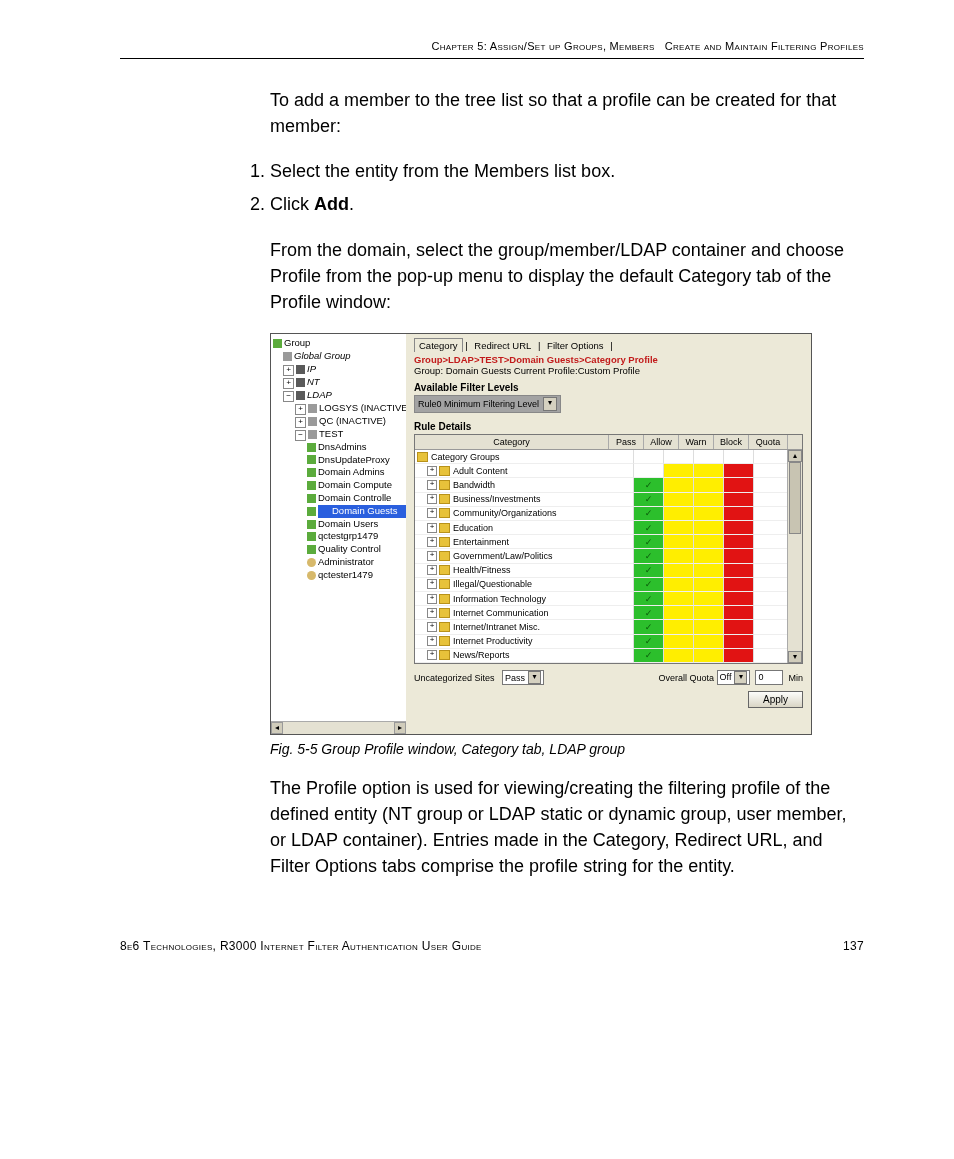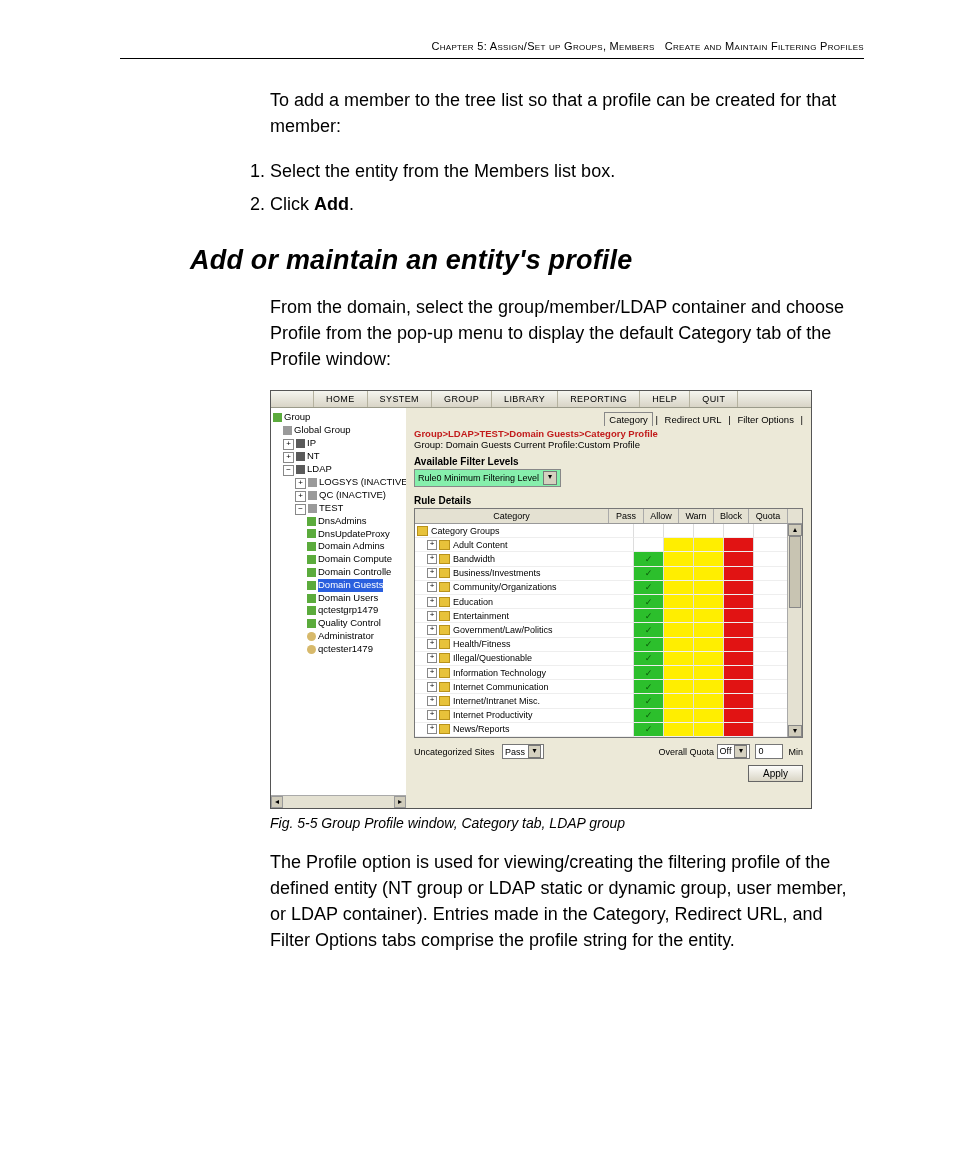--- a/index.html
+++ b/index.html
@@ -77,24 +77,24 @@
     font-size: 9.5px;
     line-height: 1.35;
     overflow: hidden;
     position: relative;
   }
   .tree-pane .row { white-space: nowrap; }
   .tree-pane .sel {
     background: #2a5fde;
     color: #fff;
     display: inline-block;
-    padding: 0 0;
+    padding: 0 14px;
   }
   .tree-ind0 { padding-left: 0; }
-  .tree-ind1 { padding-left: 10px; }
+  .tree-ind1 { padding-left: 10px; font-style: italic; }
   .tree-ind2 { padding-left: 22px; }
   .tree-ind3 { padding-left: 34px; }
   .exp { display:inline-block; width:9px; height:9px; border:1px solid #888; line-height:7px; font-size:8px; text-align:center; margin-right:2px; background:#fff; }
   .ticon { display:inline-block; width:9px; height:9px; margin-right:2px; vertical-align:middle; }
   .ic-green { background:#5bab3c; }
   .ic-gray  { background:#9a9a9a; }
   .ic-dark  { background:#5a5a5a; }
   .ic-user  { background:#d7b96b; border-radius:50%; }
   .tree-scroll {
     height: 12px;
@@ -104,30 +104,30 @@
     justify-content: space-between;
     align-items:center;
   }
   .tree-scroll .arr { width:12px;height:12px;background:#d0ccbb;border:1px solid #999;box-sizing:border-box;text-align:center;line-height:9px;font-size:8px; }
   .content-pane {
     flex: 1;
     padding: 4px 8px 6px 8px;
     background: #ece9d8;
     position: relative;
   }
-  .tabs { font-size: 9.5px; margin-bottom: 2px; text-align: right; }
+  .tabs { font-size: 9.5px; margin-bottom: 2px; }
   .tabs .tab { display:inline-block; padding:1px 4px; }
   .tabs .tab.active { border:1px solid #888; border-bottom:none; background:#ece9d8; }
   .cp-title { font-weight:bold; font-size:11px; margin-top:2px; }
   .cp-help { display:inline-block; width:10px; height:10px; border:1px solid #6a6; color:#3a7; font-size:8px; text-align:center; line-height:9px; margin-left:2px; }
   .breadcrumb { color:#c21b1b; font-weight:bold; font-size:9.5px; }
   .subline { font-size:9.5px; margin-bottom:6px; }
   .row-flex { display:flex; justify-content:space-between; align-items:flex-start; }
   .afl { font-weight:bold; font-size:10px; margin-bottom:2px; }
-  .afl-box { border:1px solid #888; background:#86efac; display:inline-flex; align-items:center; padding:1px 3px; font-size:9px; }
+  .afl-box { border:1px solid #888; background:#a3a3a3; display:inline-flex; align-items:center; padding:1px 3px; font-size:9px; }
   .afl-box .dd { margin-left:4px; width:12px; height:12px; background:#d5d1c0; border:1px solid #777; text-align:center; line-height:10px; font-size:8px; }
   .mfl-box { border:1px solid #888; font-size:9px; padding:1px 4px; background:#ece9d8; min-width:135px; }
   .mfl-title { font-weight:bold; font-size:9.5px; margin-bottom:1px; }
   .rule-details { font-weight:bold; font-size:10px; margin-top:8px; }
   .grid {
     border:1px solid #777;
     background:#fff;
     font-size:9px;
     margin-top:2px;
   }
@@ -209,37 +209,26 @@
 
   <p class="body-text">To add a member to the tree list so that a profile can be created for that member:</p>
 
   <ol class="ol">
     <li><span>Select the entity from the Members list box.</span></li>
     <li>
       <span>Click </span><b>Add</b><span>.</span>
     </li>
   </ol>
 
-  <h2 class="section">Add or maintain an entity's profile</h2>
 
   <p class="body-text">From the domain, select the group/member/LDAP container and choose Profile from the pop-up menu to display the default Category tab of the Profile window:</p>
 
   <div class="figure-wrap">
     <div class="app-frame">
 
-      <div class="menubar">
-        <div class="spacer"></div>
-        <div class="mitem">HOME</div>
-        <div class="mitem">SYSTEM</div>
-        <div class="mitem">GROUP</div>
-        <div class="mitem">LIBRARY</div>
-        <div class="mitem">REPORTING</div>
-        <div class="mitem">HELP</div>
-        <div class="mitem">QUIT</div>
-      </div>
 
       <div class="app-body">
 
         <div style="display:flex;flex-direction:column;width:135px;">
           <div class="tree-pane" id="tree" style="flex:1;">
               <div class="row tree-ind0"><span class="ticon ic-green"></span><span>Group</span></div>
               <div class="row tree-ind1"><span class="ticon ic-gray"></span><span>Global Group</span></div>
               <div class="row tree-ind1"><span class="exp">+</span><span class="ticon ic-dark"></span><span>IP</span></div>
               <div class="row tree-ind1"><span class="exp">+</span><span class="ticon ic-dark"></span><span>NT</span></div>
               <div class="row tree-ind1"><span class="exp">−</span><span class="ticon ic-dark"></span><span>LDAP</span></div>
@@ -493,13 +482,17 @@
           </div>
         </div>
       </div>
     </div>
   </div>
 
   <div class="fig-caption">Fig. 5-5  Group Profile window, Category tab, LDAP group</div>
 
   <p class="body-text" style="margin-top:18px;">The Profile option is used for viewing/creating the filtering profile of the defined entity (NT group or LDAP static or dynamic group, user member, or LDAP container). Entries made in the Category, Redirect URL, and Filter Options tabs comprise the profile string for the entity.</p>
 
+  <div class="footer">
+    <span>8e6 Technologies, R3000 Internet Filter Authentication User Guide</span>
+    <span>137</span>
+  </div>
 </div>
 
 </body></html>

